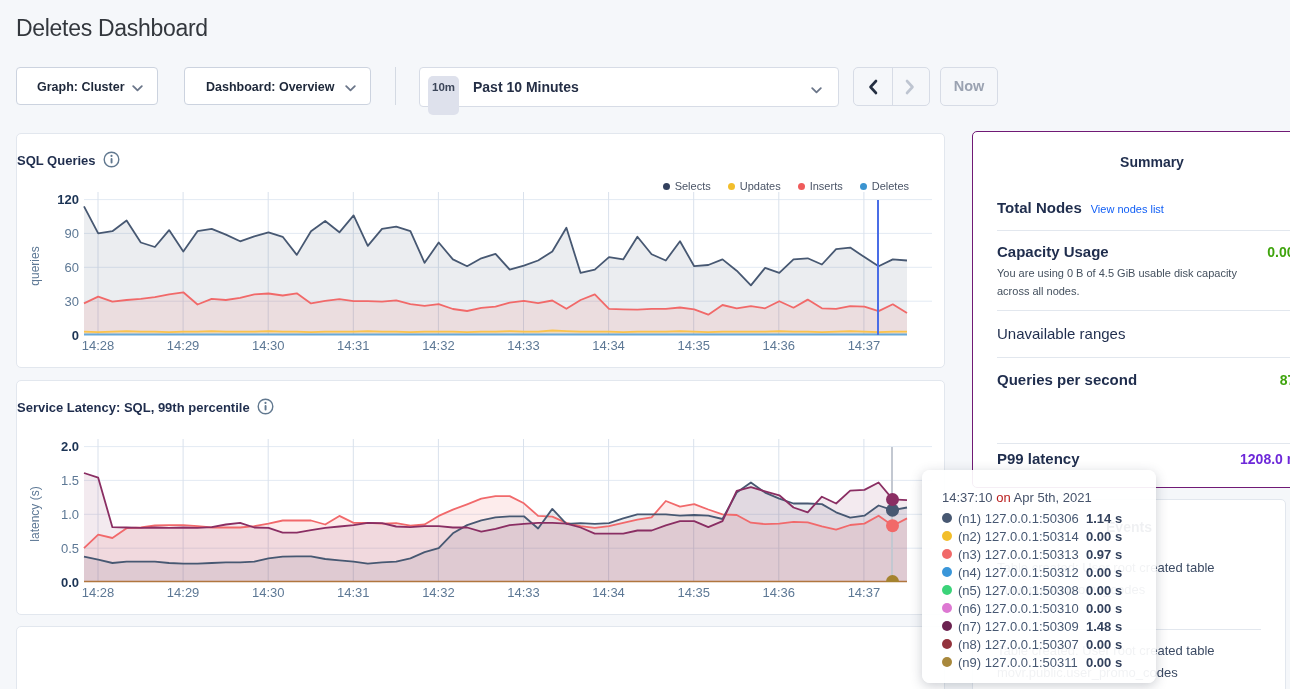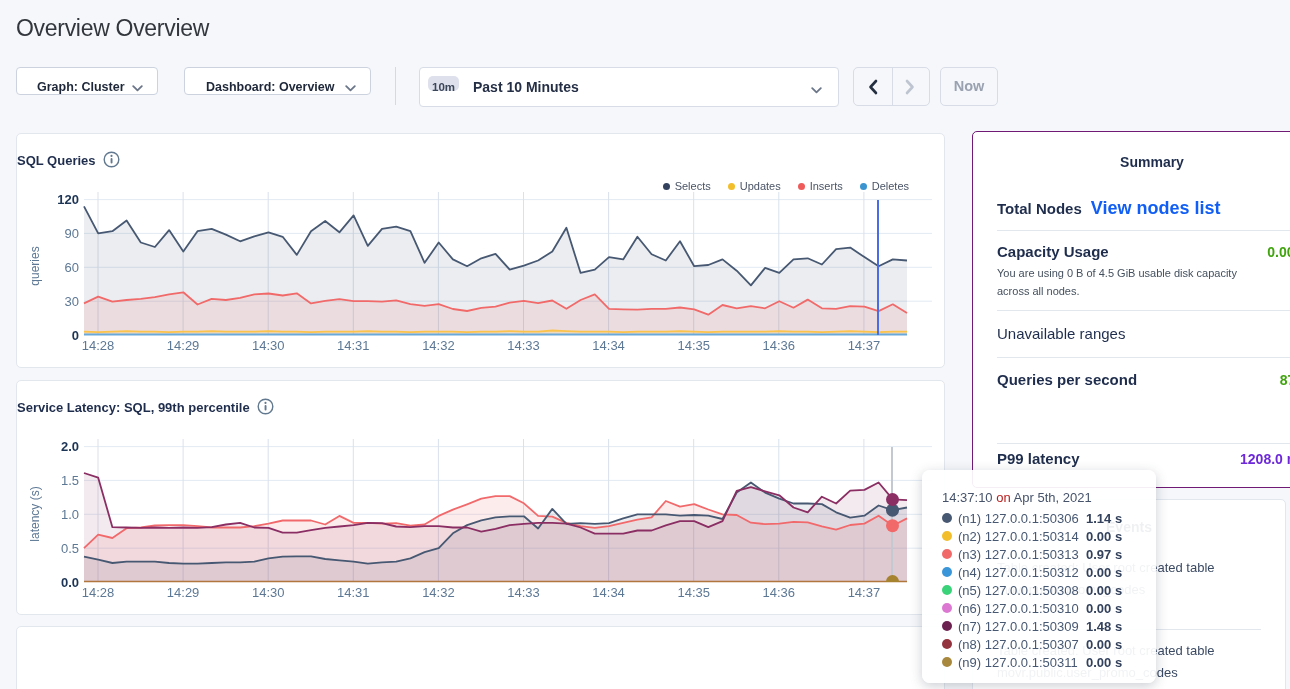--- a/index.html
+++ b/index.html
@@ -1,38 +1,38 @@
 <!DOCTYPE html>
 <html><head><meta charset="utf-8"><style>
 *{margin:0;padding:0;box-sizing:border-box;}
 body{font-family:"Liberation Sans",sans-serif;}
 .page{position:relative;width:1290px;height:689px;background:#f5f7fa;overflow:hidden;}
-.dd{position:absolute;background:#fff;border:1px solid #ccd3df;border-radius:4px;height:28px;line-height:36px;}
+.dd{position:absolute;background:#fff;border:1px solid #ccd3df;border-radius:4px;height:38px;line-height:36px;}
 .panel{position:absolute;background:#fff;border:1px solid #e2e7ee;border-radius:5px;}
 .ptitle{position:absolute;left:0;right:0;top:17px;text-align:left;font-weight:bold;font-size:13px;color:#1f2d4d;}
 </style></head><body>
 <div class="page">
-  <div style="position:absolute;left:16px;top:15px;font-size:23px;letter-spacing:-0.3px;color:#33373d;">Overview Overview</div>
+  <div style="position:absolute;left:16px;top:15px;font-size:23px;letter-spacing:-0.3px;color:#33373d;">Deletes Dashboard</div>
 
   <div class="dd" style="left:16px;top:67px;width:142px;">
     <span style="margin-left:20px;font-weight:bold;font-size:12.5px;color:#1d2739;">Graph: Cluster</span>
     <span style="position:absolute;right:14px;top:1px;"><svg width="11" height="7" viewBox="0 0 11 7">
           <path d="M1.2 1.2 L5.5 5.4 L9.8 1.2" fill="none" stroke="#6b7689" stroke-width="1.8" stroke-linecap="round" stroke-linejoin="round"></path>
         </svg></span>
   </div>
   <div class="dd" style="left:184px;top:67px;width:187px;">
     <span style="margin-left:21px;font-weight:bold;font-size:12.5px;color:#1d2739;">Dashboard: Overview</span>
     <span style="position:absolute;right:14px;top:1px;"><svg width="11" height="7" viewBox="0 0 11 7">
           <path d="M1.2 1.2 L5.5 5.4 L9.8 1.2" fill="none" stroke="#6b7689" stroke-width="1.8" stroke-linecap="round" stroke-linejoin="round"></path>
         </svg></span>
   </div>
   <div style="position:absolute;left:395px;top:67px;height:38px;border-left:1px solid #d4dae3;"></div>
 
   <div class="dd" style="left:419px;top:67px;width:420px;height:40px;line-height:38px;border-color:#d7dce6;">
-    <span style="position:absolute;left:8px;top:8px;width:31px;height:15px;background:#dee1ec;border-radius:5px;text-align:center;line-height:23px;font-weight:bold;font-size:11.5px;color:#3c4659;">10m</span>
+    <span style="position:absolute;left:8px;top:8px;width:31px;height:39px;background:#dee1ec;border-radius:5px;text-align:center;line-height:23px;font-weight:bold;font-size:11.5px;color:#3c4659;">10m</span>
     <span style="margin-left:53px;font-weight:bold;font-size:14px;color:#242e45;">Past 10 Minutes</span>
     <span style="position:absolute;right:16px;top:2px;"><svg width="11" height="7" viewBox="0 0 11 7">
           <path d="M1.2 1.2 L5.5 5.4 L9.8 1.2" fill="none" stroke="#6b7689" stroke-width="1.8" stroke-linecap="round" stroke-linejoin="round"></path>
         </svg></span>
   </div>
 
   <div style="position:absolute;left:853px;top:67px;width:77px;height:39px;border:1px solid #d7dce6;border-radius:5px;">
     <div style="position:absolute;left:50%;top:0;bottom:0;border-left:1px solid #d7dce6;"></div>
     <svg width="12" height="16" viewBox="0 0 12 16" style="position:absolute;left:13px;top:11px;">
         <path d="M9 2 L3.5 8 L9 14" fill="none" stroke="#242f42" stroke-width="2.6" stroke-linecap="round" stroke-linejoin="round"></path>
@@ -148,21 +148,21 @@
         <text x="22" y="133" text-anchor="middle" font-size="12" fill="#5d7895" font-family="Liberation Sans, sans-serif" transform="rotate(-90 22 133)">latency (s)</text>
       </svg>
   </div>
 
   <div class="panel" style="left:16px;top:626px;width:929px;height:80px;">
     <div style="position:absolute;left:49px;top:60px;font-weight:bold;font-size:12px;color:#9a9fab;">120</div>
   </div>
 
   <div style="position:absolute;left:972px;top:131px;width:360px;height:357px;background:#fff;border:1px solid #701a75;border-radius:5px;box-sizing:border-box;">
       <div style="position:absolute;left:0;right:0;top:22px;text-align:center;font-weight:bold;font-size:14px;color:#1f2d4d;">Summary</div>
-      <div style="position:absolute;left:24px;right:24px;top:66px;height:20px;line-height:20px;"><span style="font-weight:bold;font-size:15px;color:#1f2d4d;">Total Nodes</span><span style="font-weight:bold;font-size:18px;color:#105ef5;margin-left:9px;">View nodes list</span><span style="float:right;font-weight:bold;font-size:14px;color:#3fa40d;">9</span></div>
+      <div style="position:absolute;left:24px;right:24px;top:66px;height:20px;line-height:20px;"><span style="font-weight:bold;font-size:15px;color:#1f2d4d;">Total Nodes</span><span style="font-weight:normal;font-size:11px;color:#105ef5;margin-left:9px;">View nodes list</span><span style="float:right;font-weight:bold;font-size:14px;color:#3fa40d;">9</span></div>
       <div style="position:absolute;left:24px;right:24px;top:98px;border-top:1px solid #e2e7ee;"></div>
       <div style="position:absolute;left:24px;right:24px;top:110px;height:20px;line-height:20px;"><span style="font-weight:bold;font-size:15px;color:#1f2d4d;">Capacity Usage</span><span style="float:right;font-weight:bold;font-size:14px;color:#3fa40d;">0.00%</span></div>
       <div style="position:absolute;left:24px;right:24px;top:133px;font-size:11px;line-height:17.8px;color:#44505e;">You are using 0 B of 4.5 GiB usable disk capacity<br>across all nodes.</div>
       <div style="position:absolute;left:24px;right:24px;top:178px;border-top:1px solid #e2e7ee;"></div>
       <div style="position:absolute;left:24px;right:24px;top:192px;height:20px;line-height:20px;"><span style="font-weight:normal;font-size:15px;color:#1f2d4d;">Unavailable ranges</span><span style="float:right;font-weight:bold;font-size:14px;color:#3fa40d;">0</span></div>
       <div style="position:absolute;left:24px;right:24px;top:225px;border-top:1px solid #e2e7ee;"></div>
       <div style="position:absolute;left:24px;right:24px;top:238px;height:20px;line-height:20px;"><span style="font-weight:bold;font-size:15px;color:#1f2d4d;">Queries per second</span><span style="float:right;font-weight:bold;font-size:14px;color:#3fa40d;">87.5</span></div>
       <div style="position:absolute;left:24px;right:24px;top:311px;border-top:1px solid #e2e7ee;"></div>
       <div style="position:absolute;left:24px;right:24px;top:317px;height:20px;line-height:20px;"><span style="font-weight:bold;font-size:15px;color:#1f2d4d;">P99 latency</span><span style="float:right;font-weight:bold;font-size:14px;color:#6d28d9;">1208.0 ms</span></div>
     </div>

